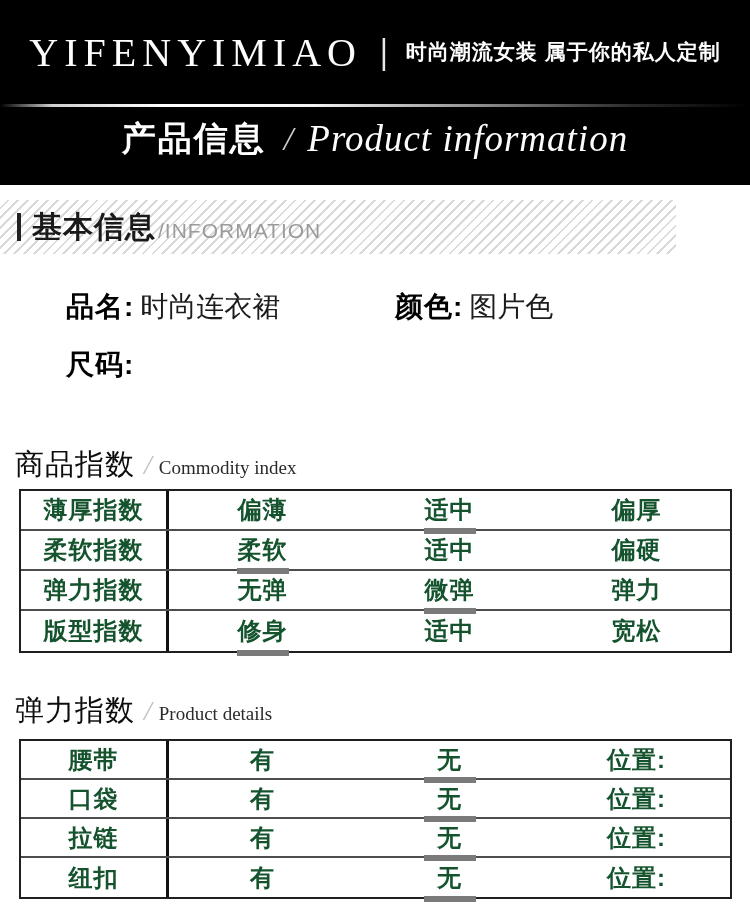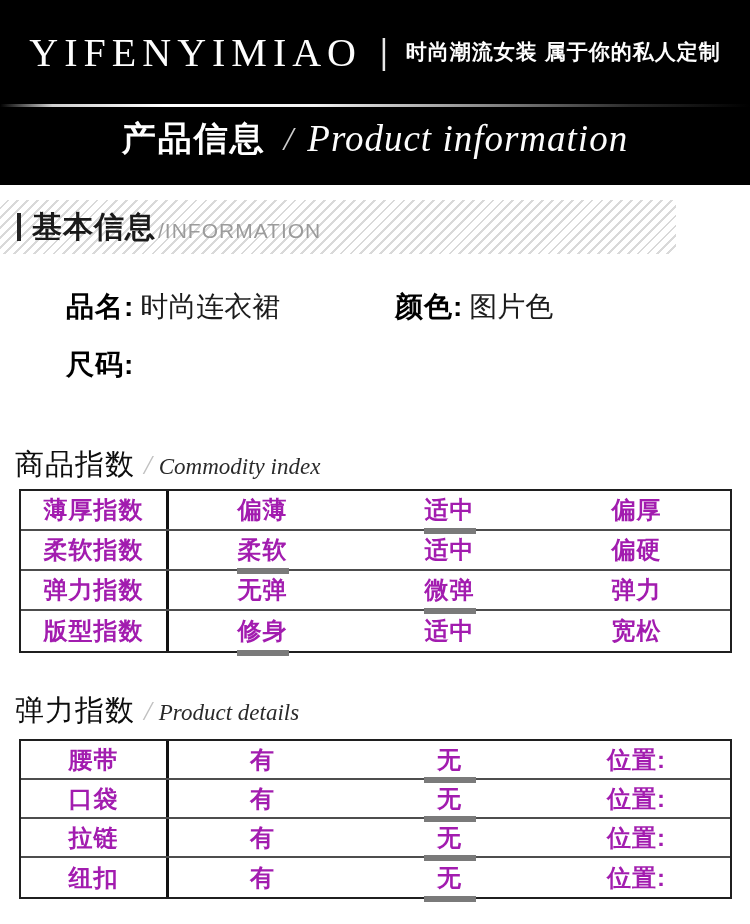--- a/index.html
+++ b/index.html
@@ -40,33 +40,33 @@
   .field-label { font-size:28px; font-weight:bold; color:#000; letter-spacing:1px; white-space:nowrap; }
   .field-value { font-size:28px; font-weight:normal; color:#1c1c1c; margin-left:6px; white-space:nowrap; }
 
   
   .sec-title { position:absolute; left:15px; display:flex; align-items:baseline; }
   .sec-title.t1 { top:445px; }
   .sec-title.t2 { top:691px; }
   .sec-cn { font-size:29px; font-weight:normal; color:#0d0d0d; letter-spacing:1px;text-align:right; }
   .sec-slash { font-family:"Liberation Serif","DejaVu Serif",serif; font-style:italic;
                font-size:28px; color:#c0c0c0; margin:0 7px 0 9px; }
-  .sec-en { font-family:"Liberation Serif","DejaVu Serif",serif; font-style:italic;
-            font-size:23px; color:#2a2a2a; }
+  .sec-en { font-family:"Liberation Serif","DejaVu Serif",serif; 
+            font-size:19px; color:#2a2a2a; }
 
   
   .tbl { position:absolute; left:19px; width:713px; border:2px solid #1f1f1f; background:#fff; }
   .tbl.tbl1 { top:489px; }
   .tbl.tbl2 { top:739px; }
   .tbl-row { display:flex; border-bottom:2px solid #4d4d4d; }
   .tbl-row:last-child { border-bottom:none; }
   .tbl1 .tbl-row { height:40px; }
   .tbl2 .tbl-row { height:39px; }
   .cell { display:flex; align-items:center; justify-content:center;
-          font-size:24px; font-weight:bold; color:#a21caf; letter-spacing:1px; position:relative; }
+          font-size:24px; font-weight:bold; color:#14532d; letter-spacing:1px; position:relative; }
   .cell-label { flex:0 0 148px; border-right:3px solid #111; }
   .cell-opt { flex:1 1 0; }
   .underbar { position:absolute; left:50%; bottom:-5px; transform:translateX(-50%);
               width:52px; height:6px; background:#7a7a7a; z-index:3; }
 </style>
 </head>
 <body>
 
 <div class="page">
 

